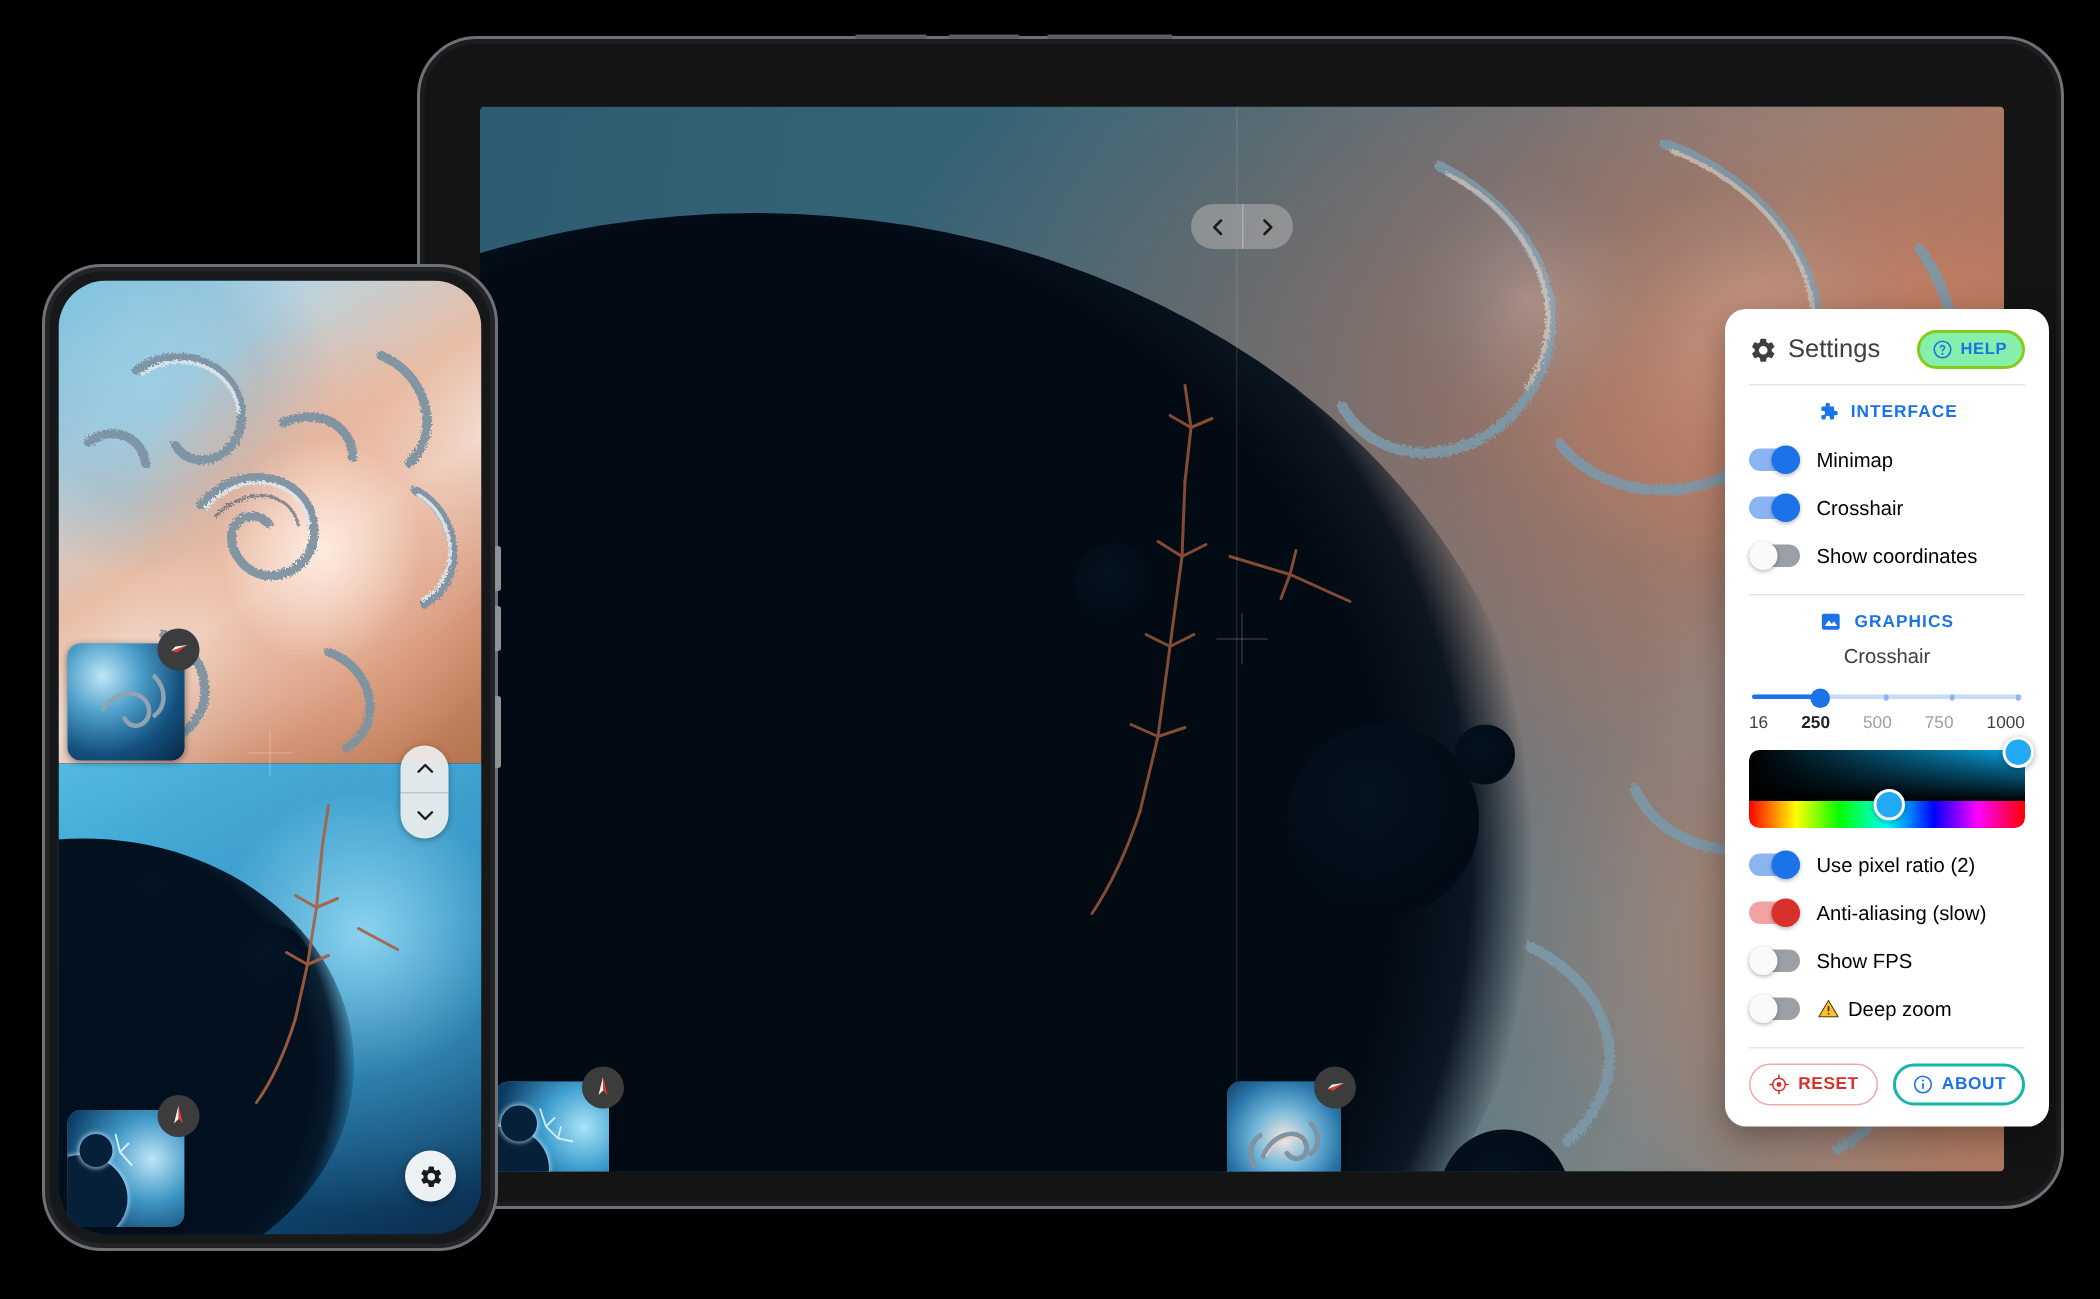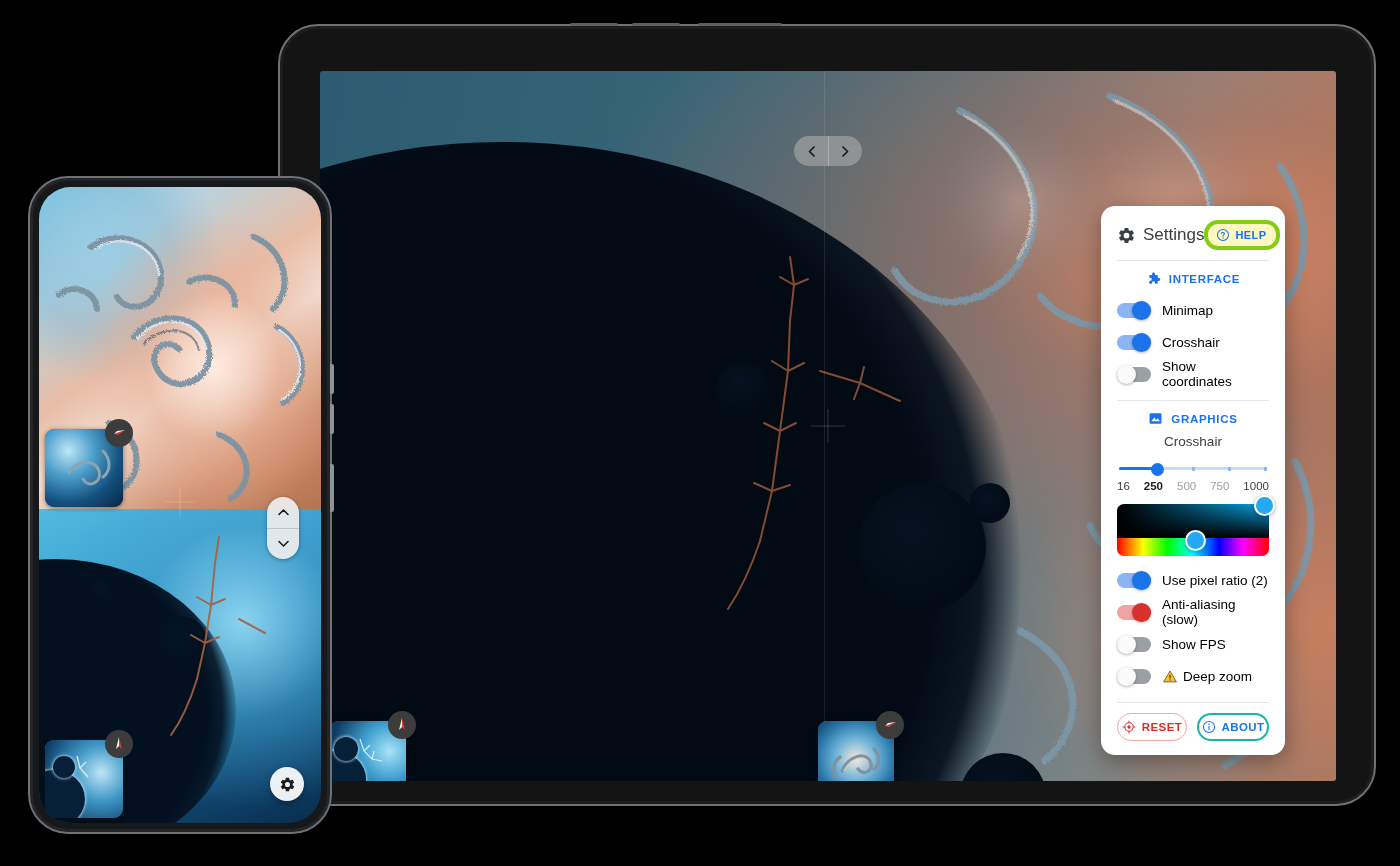--- a/index.html
+++ b/index.html
@@ -158,40 +158,40 @@
     position: absolute; right: 17px; bottom: 22px;
     width: 34px; height: 34px; border-radius: 50%;
     background: rgba(255,255,255,.92);
     display: flex; align-items: center; justify-content: center;
     box-shadow: 0 2px 6px rgba(0,0,0,.35);
     cursor: pointer;
   }
 
   
   .settings {
-    position: absolute; left: 1101px; top: 206px;
-    width: 184px;
+    position: absolute; left: 1150px; top: 206px;
+    width: 216px;
     background: #fff;
     border-radius: 14px;
     box-shadow: 0 6px 22px rgba(0,0,0,.35);
     padding: 14px 16px 14px;
     color: #3c4043;
   }
   .set-head {
     display: flex; align-items: center; justify-content: space-between;
     padding-bottom: 10px;
   }
   .set-title-wrap { display: flex; align-items: center; gap: 7px; }
   .set-title { font-size: 17px; color: #3c4043; }
   .help-btn {
     display: flex; align-items: center; gap: 5px;
-    border: 4px solid #84cc16; border-radius: 14px;
+    border: 2px solid #84cc16; border-radius: 14px;
     padding: 4px 10px 4px 8px;
     color: #1a73e8; font-size: 11px; font-weight: bold; letter-spacing: .4px;
-    background: #fef9c3; cursor: pointer;
+    background: #86efac; cursor: pointer;
   }
   .divider { height: 1px; background: #e4e6e8; margin: 0 0 10px; }
 
   .sec-head {
     display: flex; align-items: center; justify-content: center; gap: 8px;
     color: #1a73e8; font-size: 11.5px; font-weight: bold; letter-spacing: .7px;
     margin-bottom: 8px;
   }
 
   .row { display: flex; align-items: center; gap: 11px; height: 32px; }

